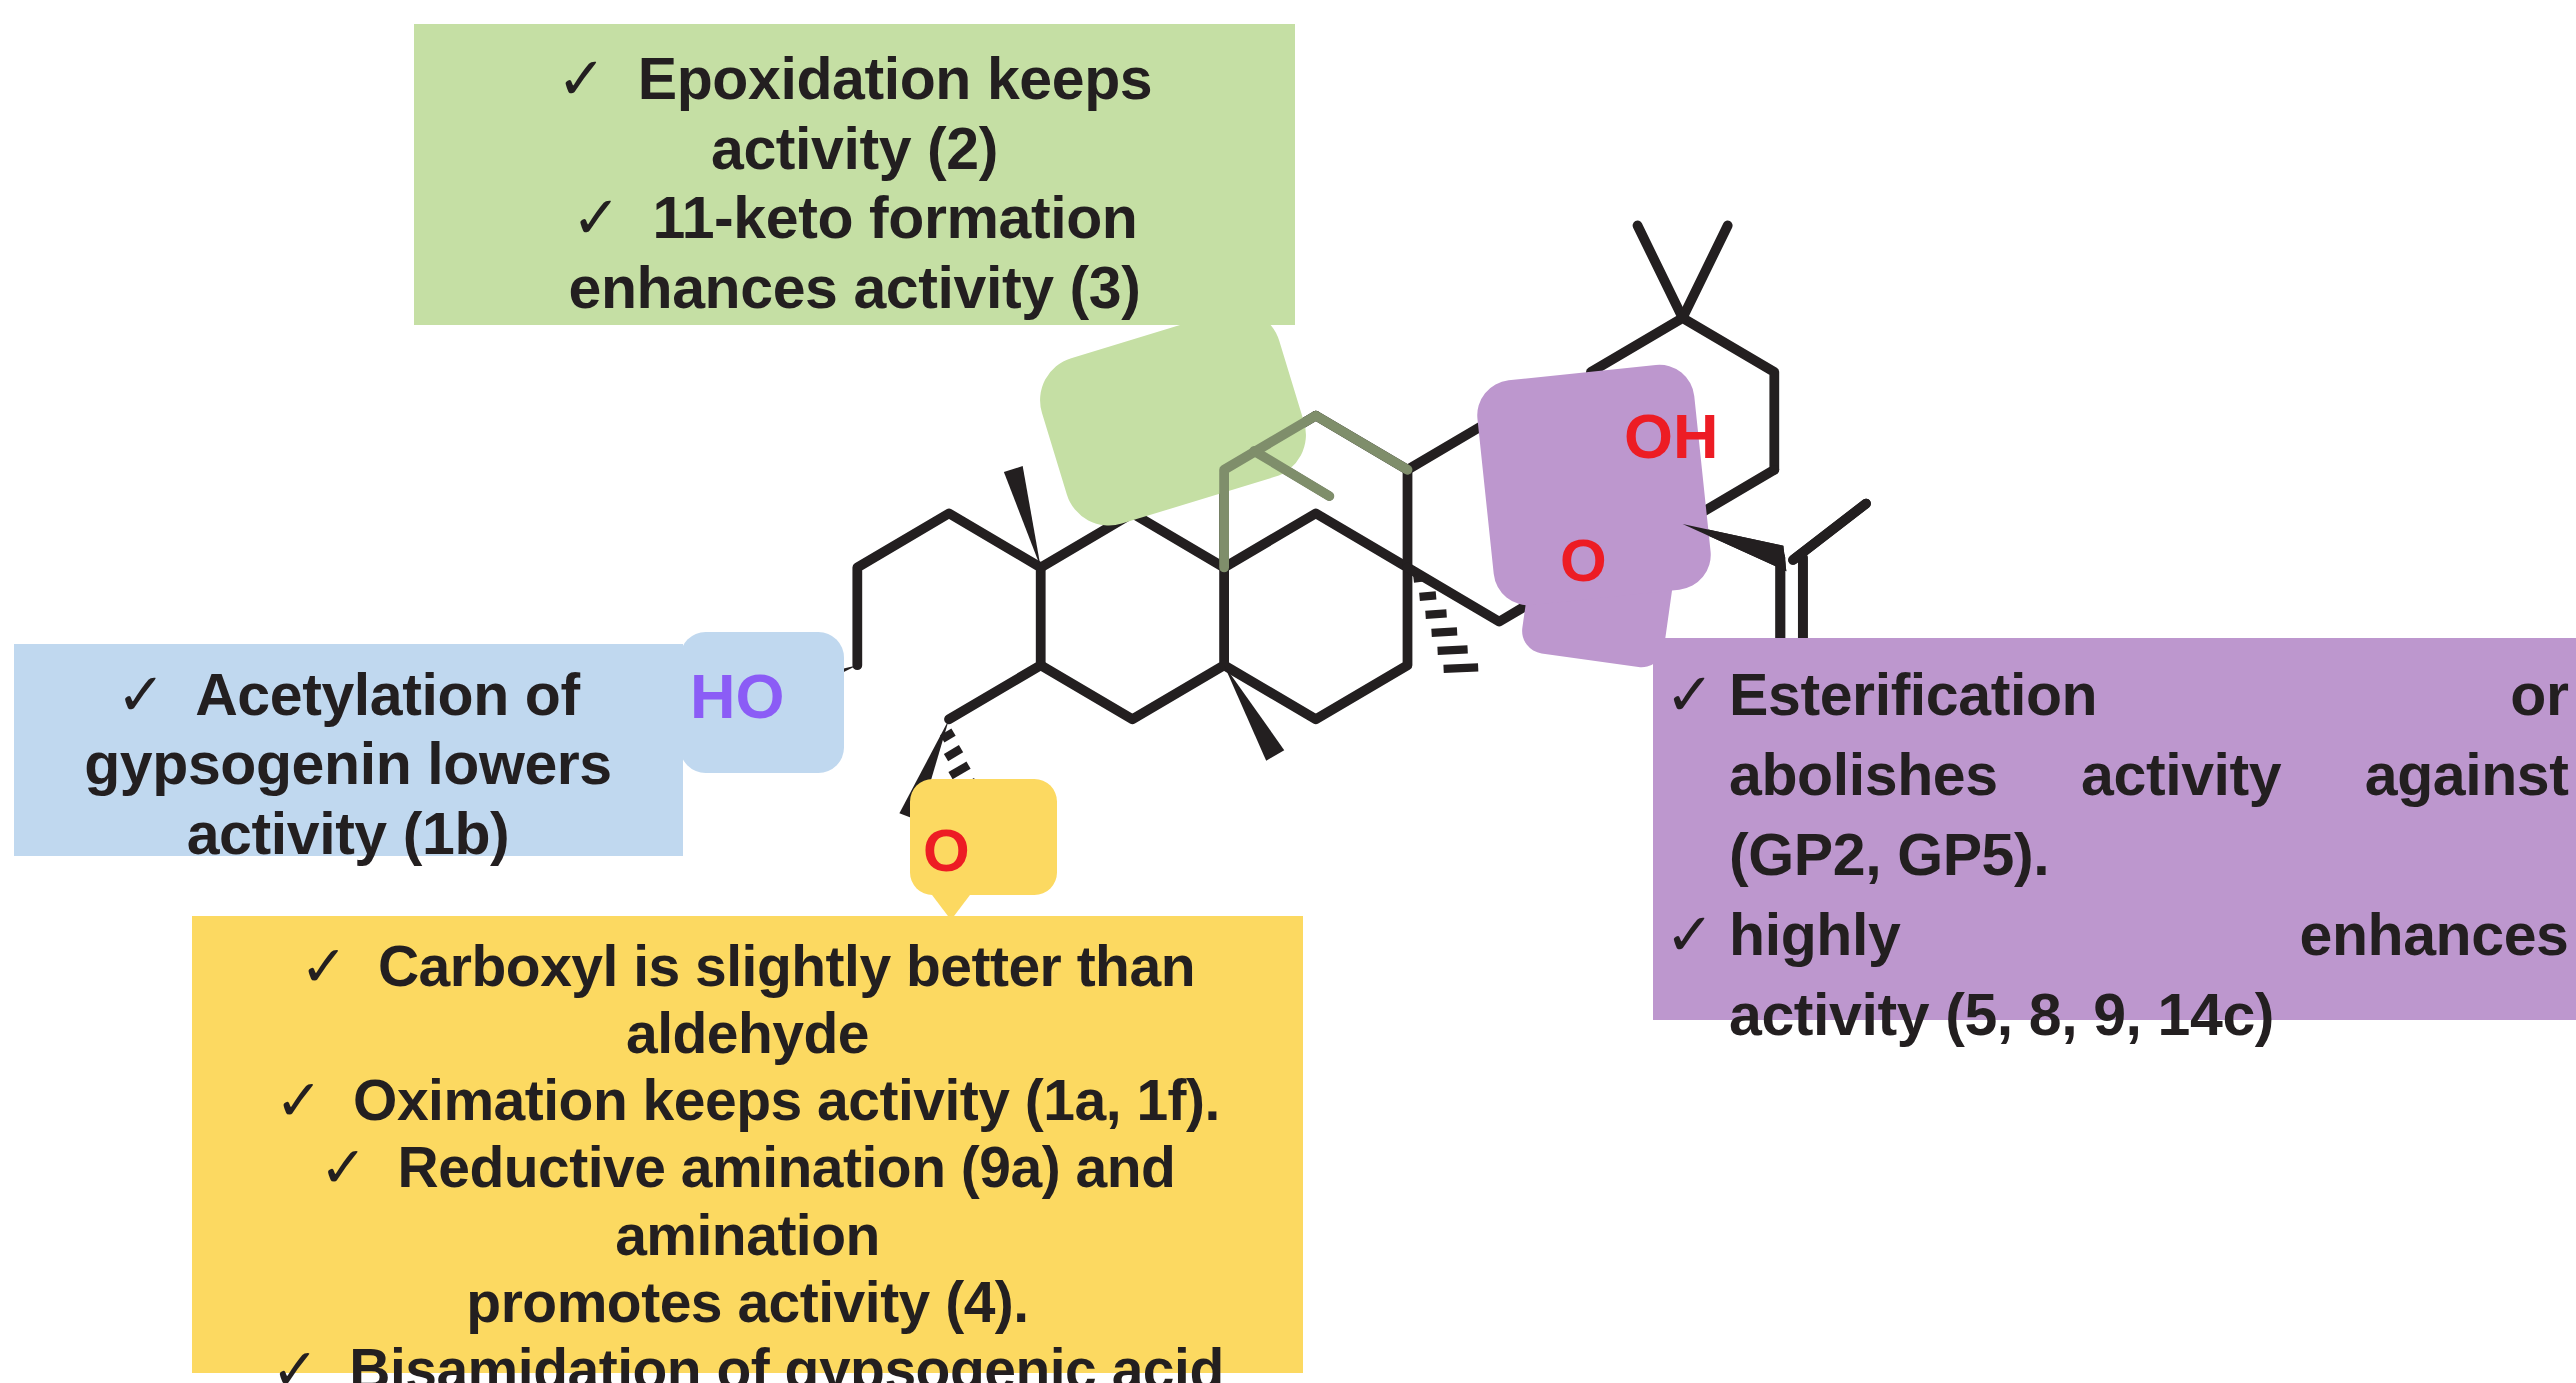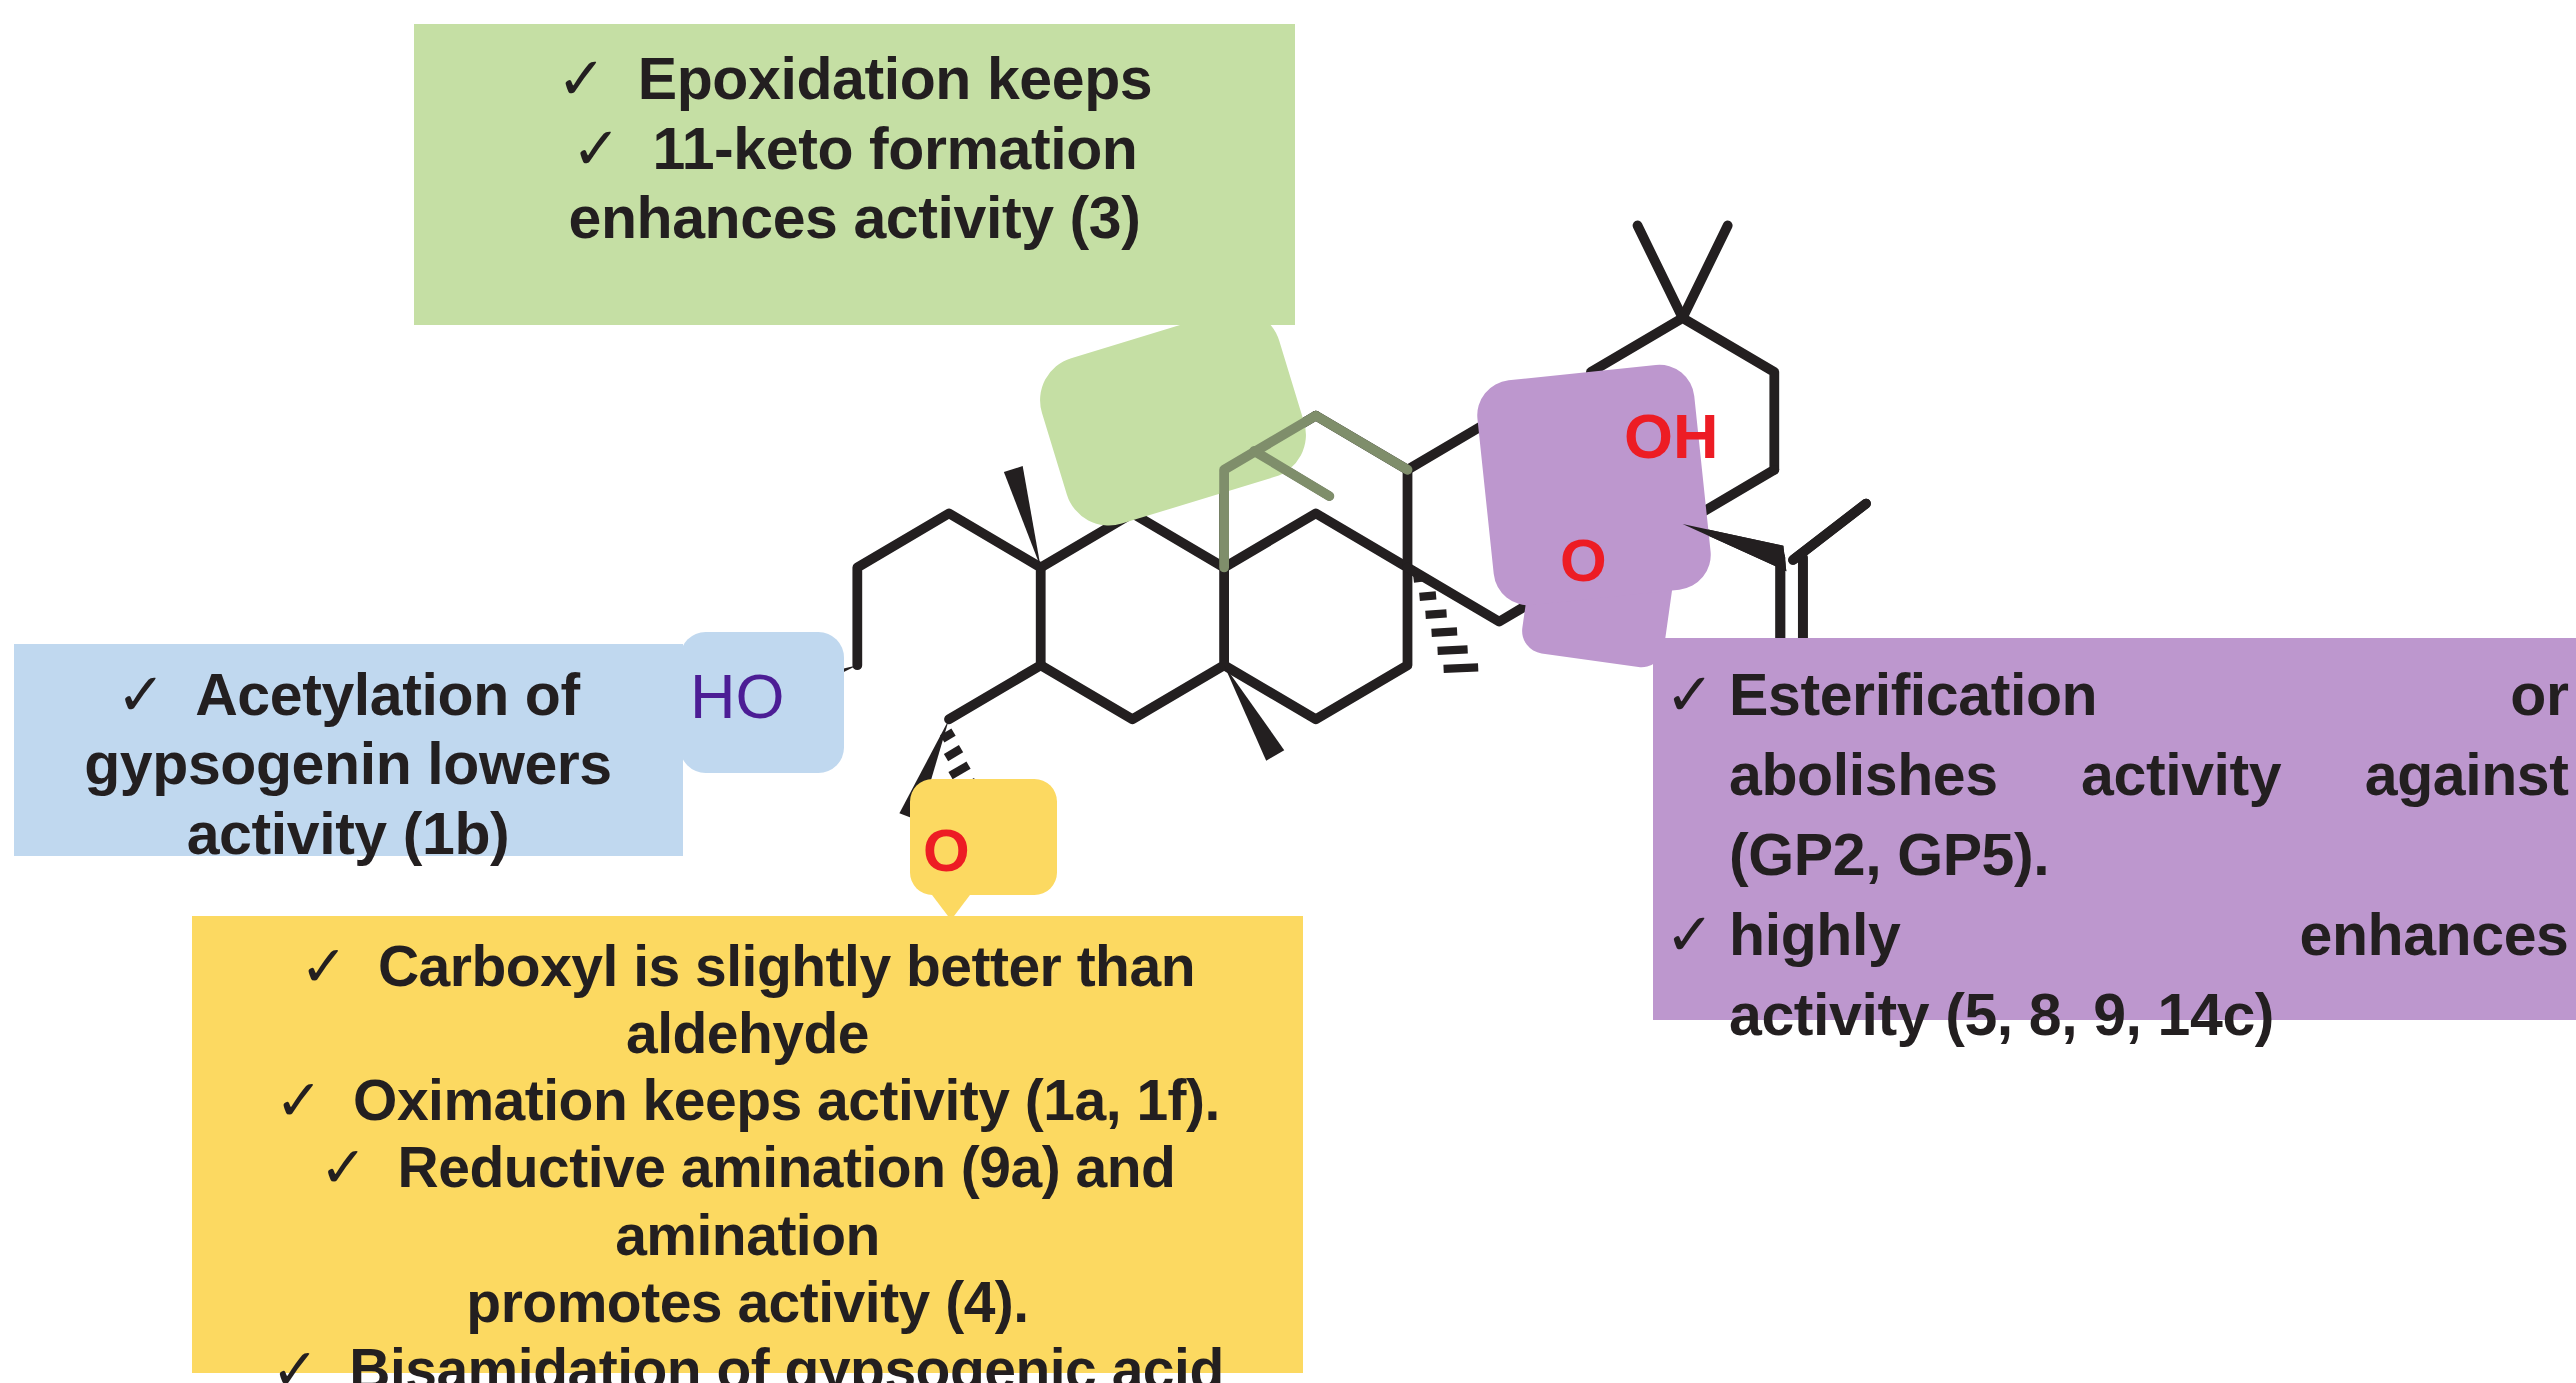--- a/index.html
+++ b/index.html
@@ -77,21 +77,21 @@
     background:#c0d8ef;border-radius:25.6px;
   }
   #bubble-ho-tail{
     left:665px;top:665px;width:0;height:0;
     border-top:25.6px solid transparent;
     border-bottom:25.6px solid transparent;
     border-right:24px solid #c0d8ef;
   }
   #label-ho{
     left:690px;top:660px;
-    color:#4c1d95;font-size:63px;font-weight:400;
+    color:#8b5cf6;font-size:63px;font-weight:700;
     letter-spacing:0px;
   }
 
   #bubble-cho{
     left:910px;top:779px;width:147px;height:116px;
     background:#fcd961;border-radius:22.6px;
   }
   #bubble-cho-tail{
     left:929px;top:891px;width:0;height:0;
     border-left:22.6px solid transparent;
@@ -238,20 +238,21 @@
     <line x1="2385" y1="745" x2="2482" y2="670"></line>
   </g>
   <polygon points="2238,697 2376,760 2372,726" fill="#231f20"></polygon>
 </svg>
 
 <div class="abs" id="label-oh">OH</div>
 <div class="abs" id="label-o-acid">O</div>
 
 <div class="box" id="box-green">
   <span class="line">✓  Epoxidation keeps</span>
+  <span class="line">activity (2)</span>
   <span class="line">✓  11-keto formation</span>
   <span class="line">enhances activity (3)</span>
 </div>
 
 <div class="box" id="box-blue">
   <span class="line">✓  Acetylation of</span>
   <span class="line">gypsogenin lowers</span>
   <span class="line">activity (1b)</span>
 </div>
 

